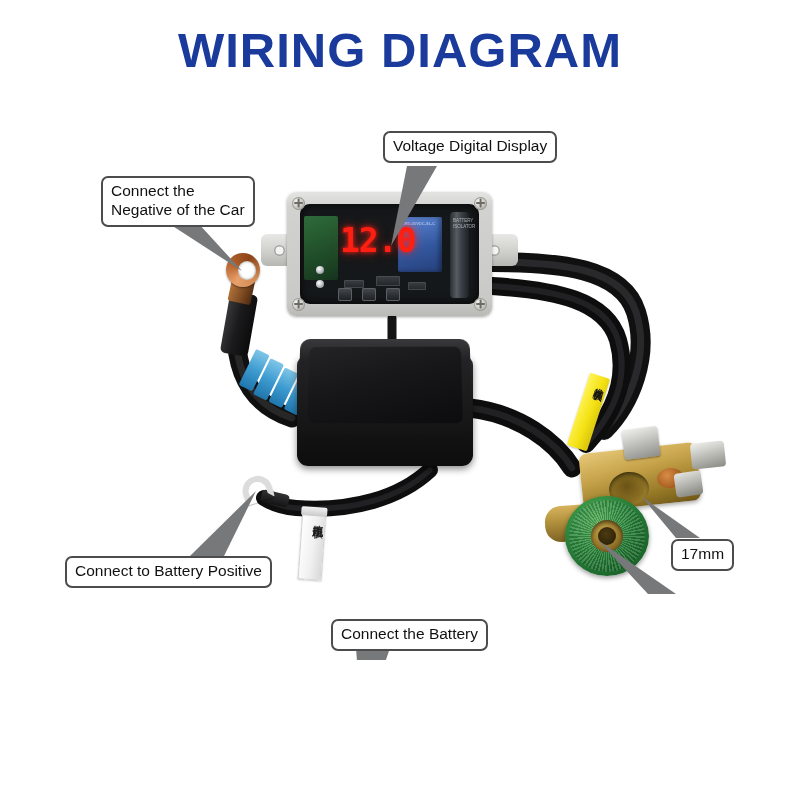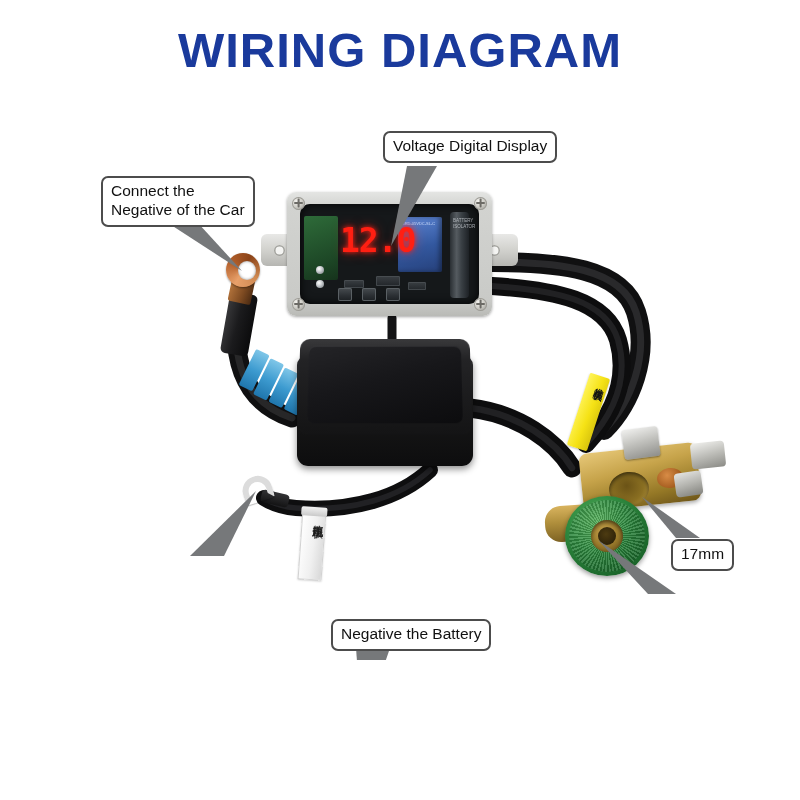--- a/index.html
+++ b/index.html
@@ -636,20 +636,21 @@
     <polygon points="356,648 390,648 362,730" fill="#76787a"></polygon>
 
     <polygon points="538,690 564,676 424,730" fill="#76787a"></polygon>
   </svg>
 
   <div class="callout" style="left:101px; top:176px;">Connect the
 Negative of the Car</div>
 
   <div class="callout" style="left:383px; top:131px;">Voltage Digital Display</div>
 
+  <div class="callout" style="left:65px; top:556px;">Connect to Battery Positive</div>
 
   <div class="callout" style="left:671px; top:539px;">17mm</div>
 
 
-  <div class="callout" style="left:331px; top:619px;">Negative the Battery</div>
+  <div class="callout" style="left:331px; top:619px;">Connect the Battery</div>
 
 
 </div>
 
 </body></html>

